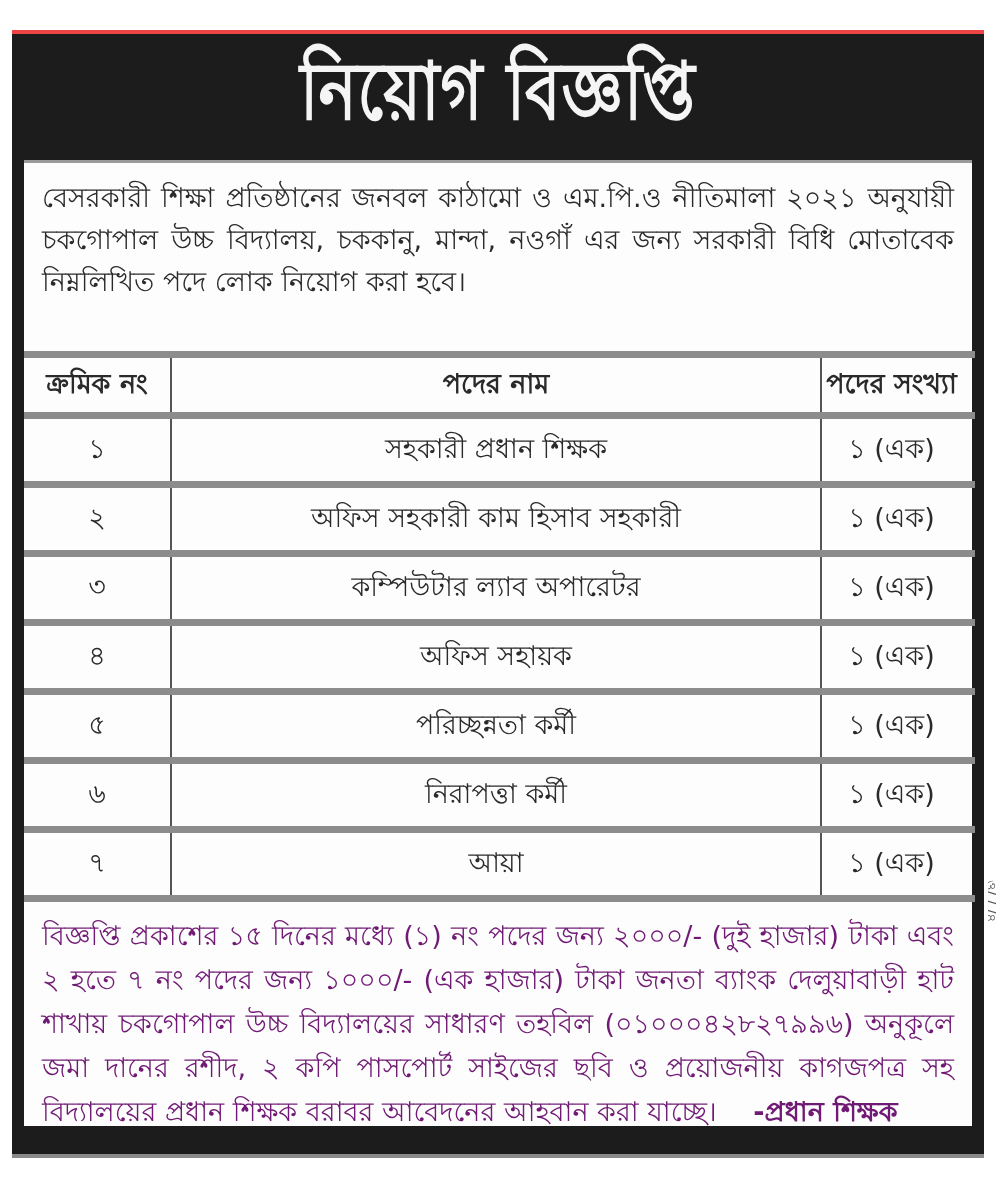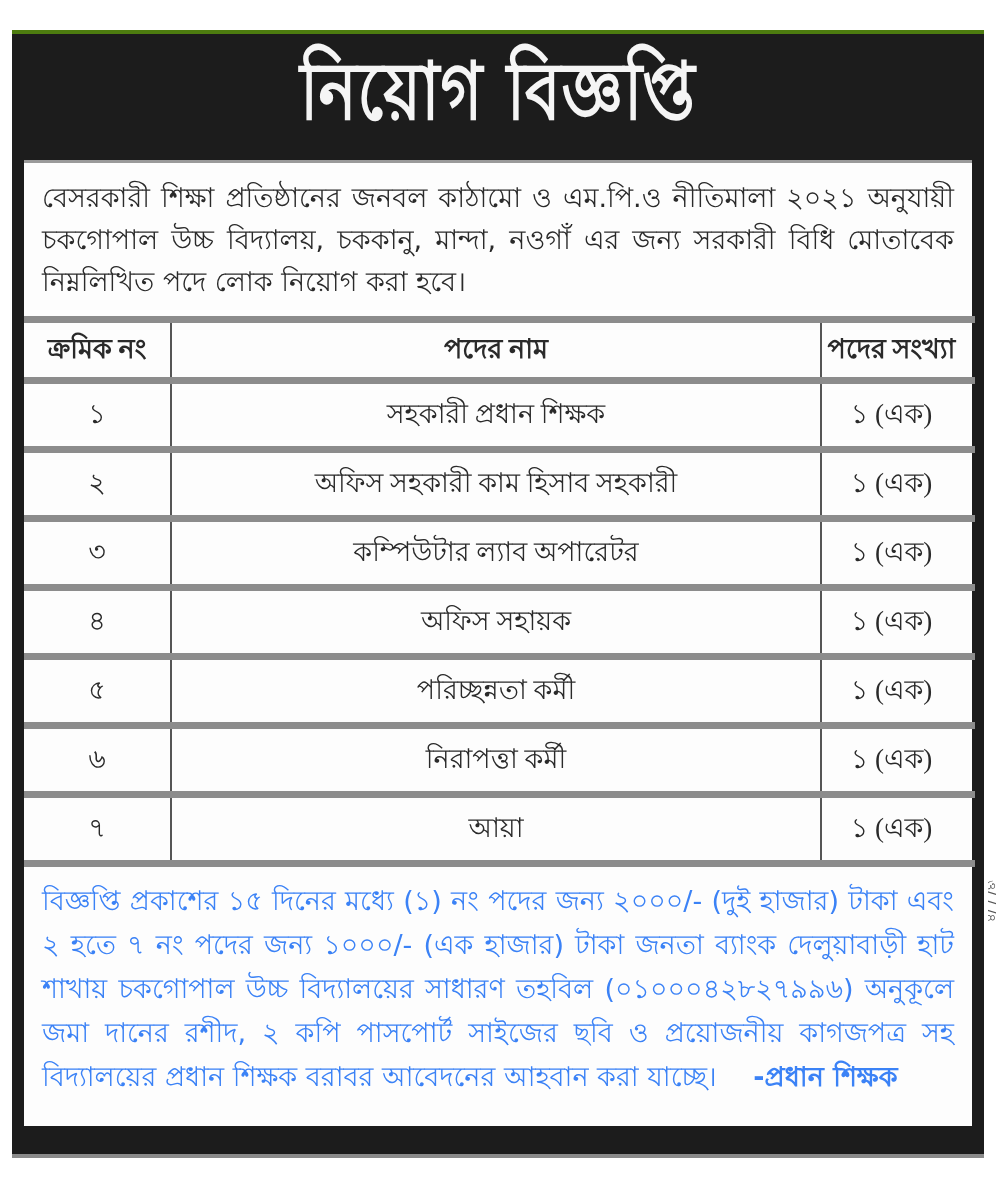--- a/index.html
+++ b/index.html
@@ -16,21 +16,21 @@
       color: #1a1a1a;
     }
     .ad-frame {
       position: absolute;
       left: 12px;
       top: 30px;
       width: 972px;
       height: 1128px;
       background: #1c1c1c;
       box-sizing: border-box;
-      border-top: 4px solid #4d7c0f;
+      border-top: 4px solid #ef4444;
     }
     .title-band {
       position: absolute;
       left: 0;
       top: 0;
       width: 100%;
       height: 126px;
       display: flex;
       align-items: center;
       justify-content: center;
@@ -49,32 +49,31 @@
       left: 12px;
       top: 126px;
       width: 948px;
       height: 966px;
       background: #fdfdfd;
       box-sizing: border-box;
       border-top: 3px solid #9a9a9a;
     }
     .intro {
       padding: 14px 18px 0 18px;
-      height: 153px;
+      height: 188px;
       box-sizing: border-box;
       font-size: 27px;
       line-height: 42px;
       text-align: justify;
       color: #2a2a2a;
     }
     table.posts {
       width: 100%;
       border-collapse: collapse;
       table-layout: fixed;
-      font-family: Liberation Serif, serif;
     }
     table.posts th, table.posts td {
       border-top: 7px solid #8c8c8c;
       height: 62px;
       padding: 0;
       font-size: 27px;
       color: #2a2a2a;
       text-align: center;
       vertical-align: middle;
     }
@@ -84,21 +83,21 @@
     }
     table.posts .c-no { width: 146px; border-right: 2px solid #555; }
     table.posts .c-name { width: 648px; border-right: 2px solid #555; margin-left: 43px; }
     table.posts .c-count { width: 154px; text-align: center; padding-right: 14px; box-sizing: border-box; }
     table.posts tr:last-child td { border-bottom: 7px solid #8c8c8c; }
     .footer-text {
       padding: 12px 18px 0 18px;
       font-size: 27px;
       line-height: 44px;
       text-align: justify;
-      color: #3b82f6;
+      color: #701a75;
     }
     .signature {
       font-weight: bold;
       margin-left: 28px;
     }
     .bottom-band {
       position: absolute;
       left: 0;
       bottom: 0;
       width: 100%;

